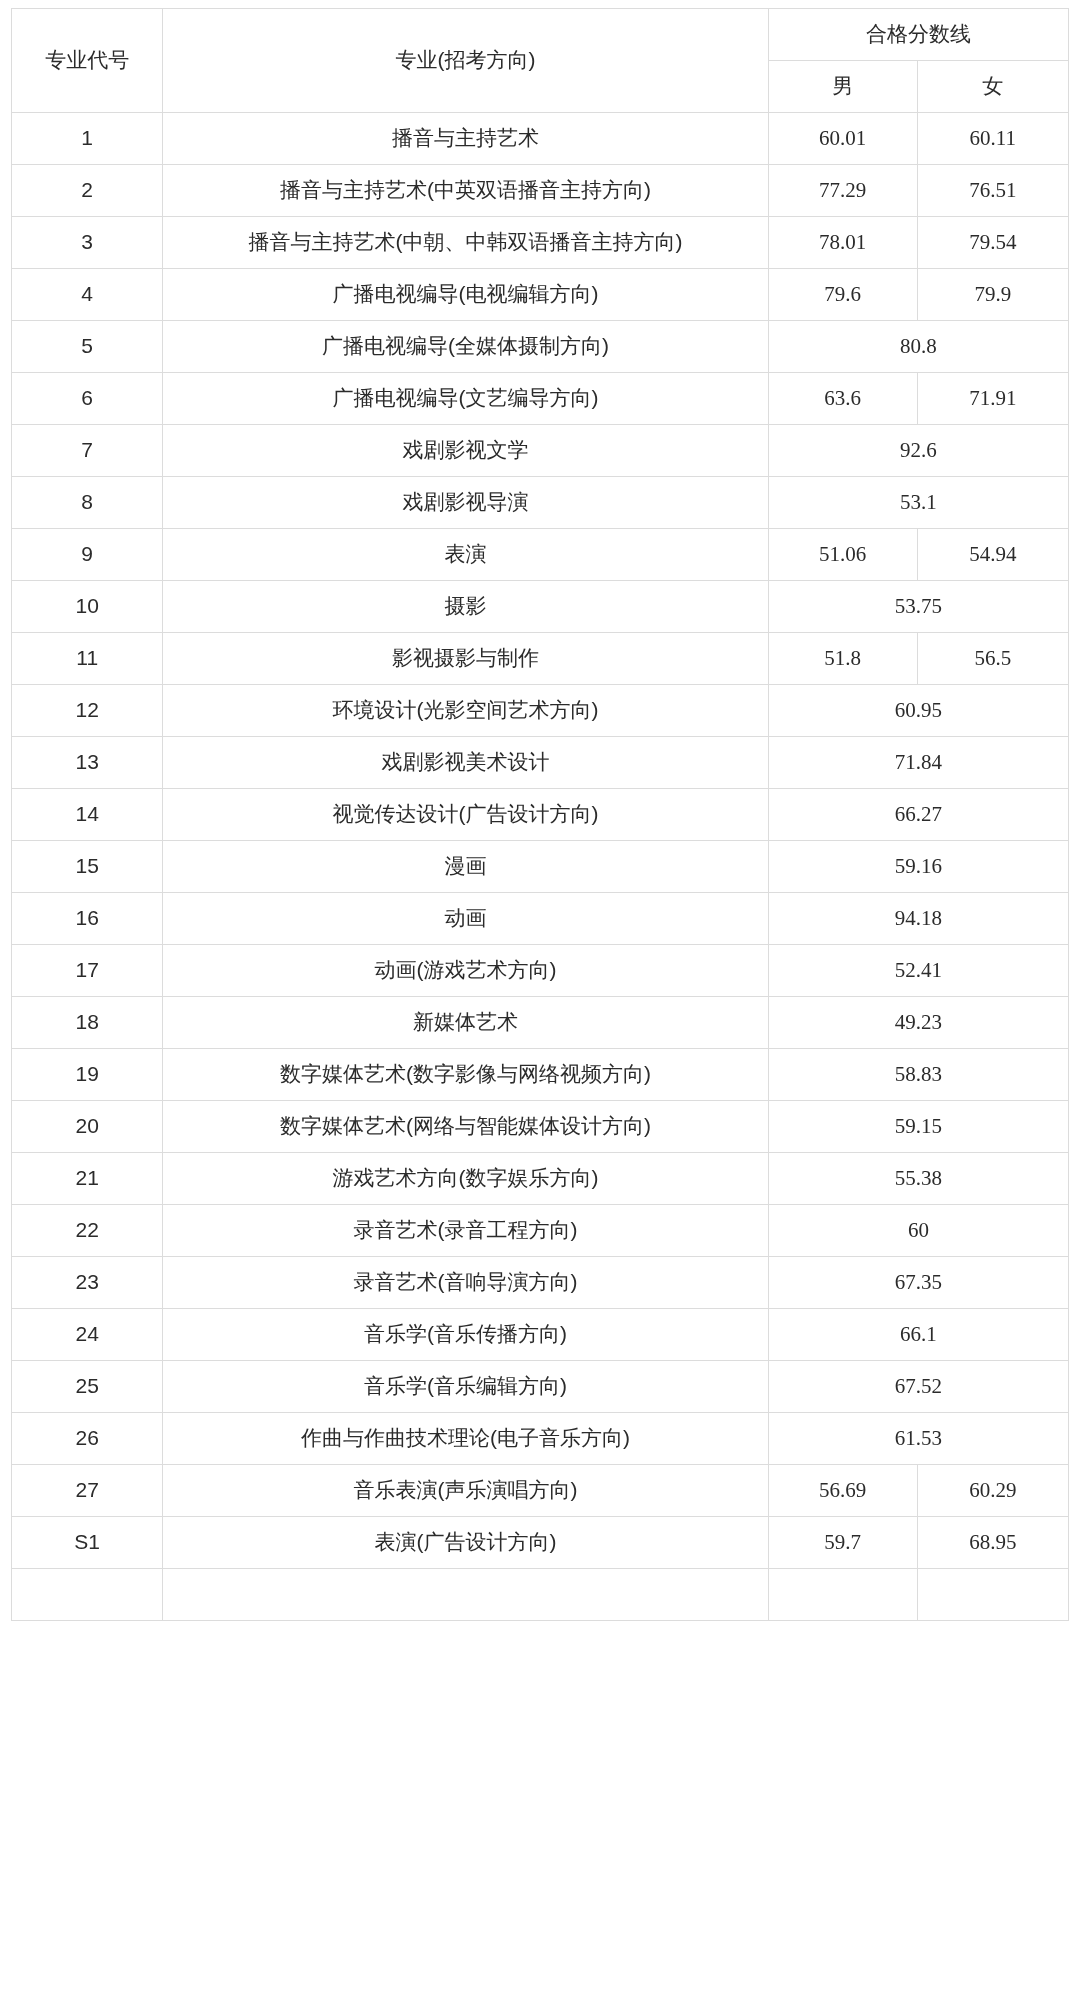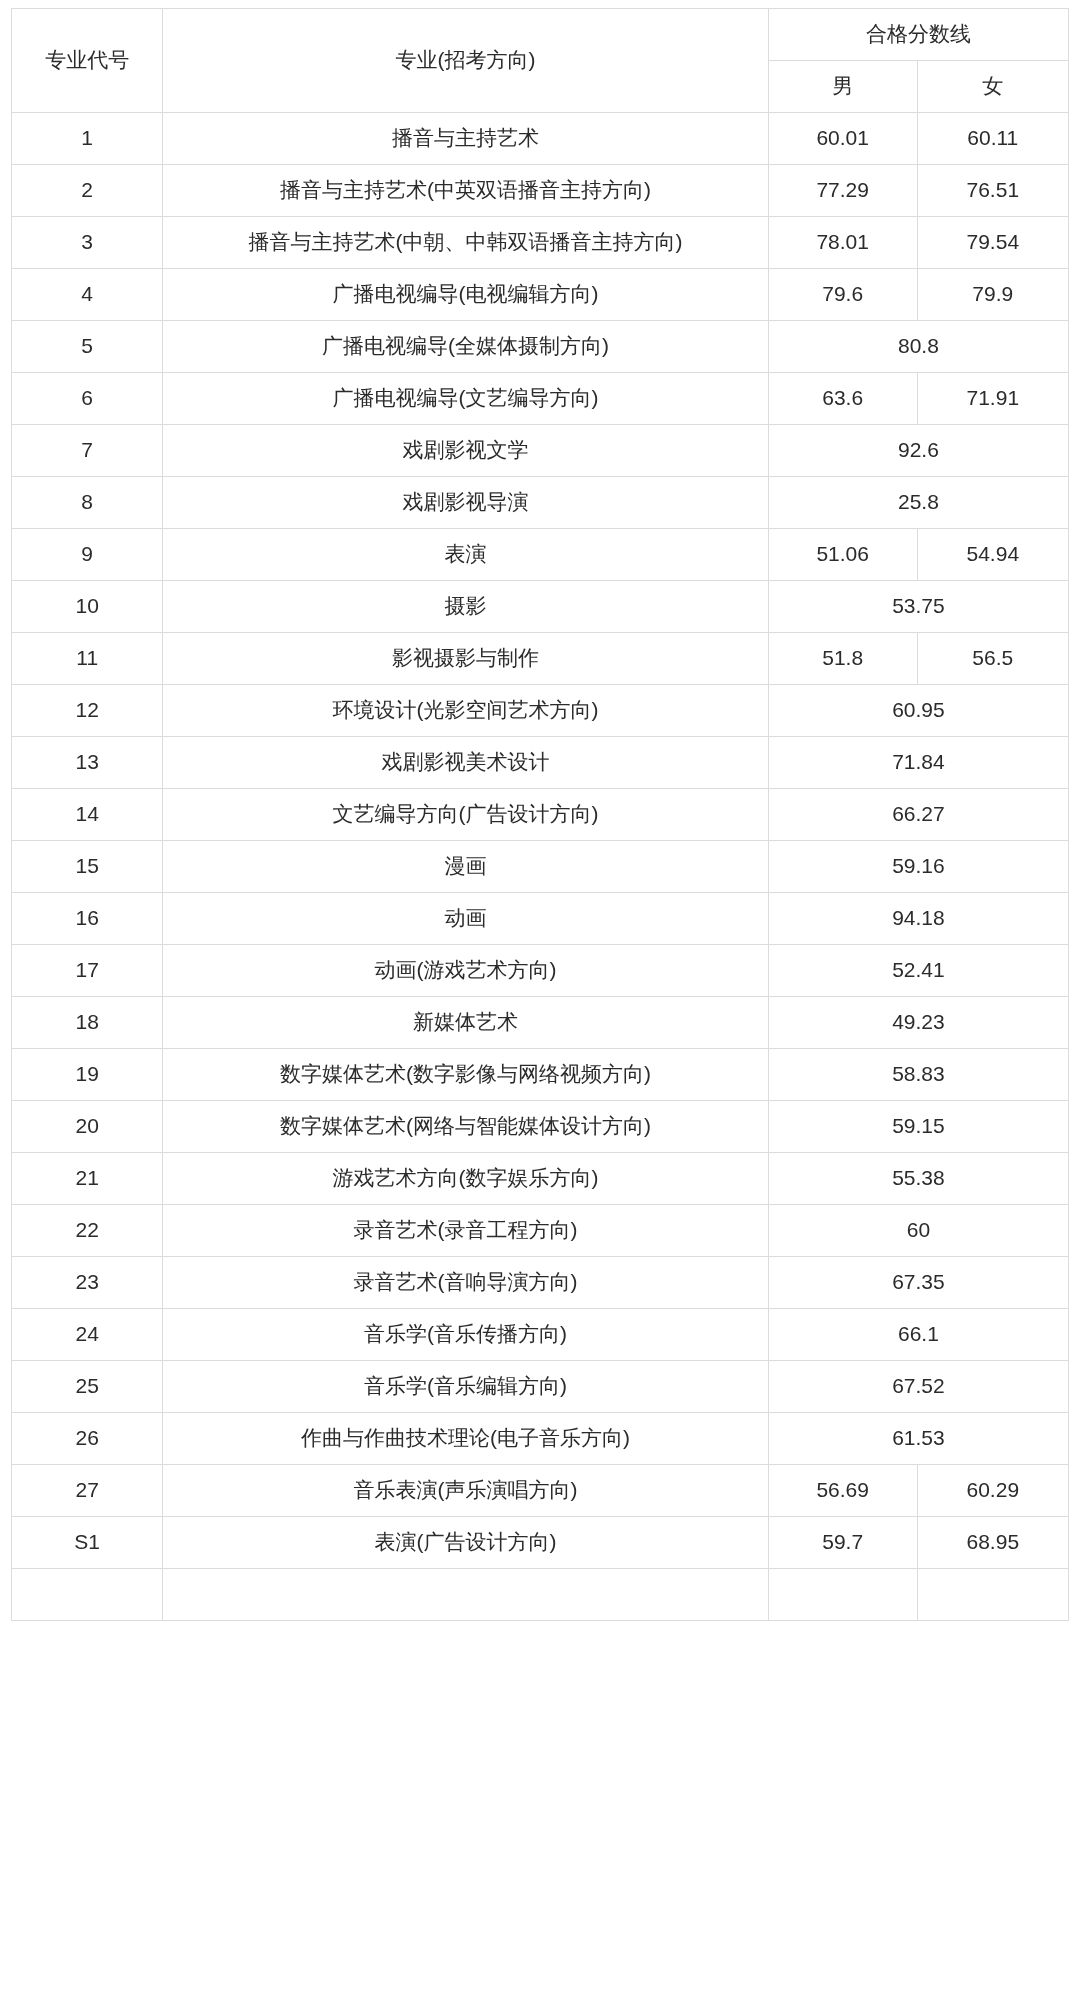--- a/index.html
+++ b/index.html
@@ -56,20 +56,21 @@
   }
   .code-cell {
     font-size: 21px;
   }
   .major-cell {
     font-size: 21px;
     padding: 4px 6px;
   }
   .score-cell {
     font-size: 21px;
+    font-family: Liberation Serif, serif;
   }
   .partial-row td {
     height: 18px;
     border-bottom: none;
   }
 </style>
 </head>
 <body>
 
 <div class="sheet">
@@ -128,21 +129,21 @@
           <td class="score-cell">71.91</td>
         </tr>
         <tr>
           <td class="code-cell">7</td>
           <td class="major-cell">戏剧影视文学</td>
           <td class="score-cell" colspan="2">92.6</td>
         </tr>
         <tr>
           <td class="code-cell">8</td>
           <td class="major-cell">戏剧影视导演</td>
-          <td class="score-cell" colspan="2">25.8</td>
+          <td class="score-cell" colspan="2">53.1</td>
         </tr>
         <tr>
           <td class="code-cell">9</td>
           <td class="major-cell">表演</td>
           <td class="score-cell">51.06</td>
           <td class="score-cell">54.94</td>
         </tr>
         <tr>
           <td class="code-cell">10</td>
           <td class="major-cell">摄影</td>
@@ -159,21 +160,21 @@
           <td class="major-cell">环境设计(光影空间艺术方向)</td>
           <td class="score-cell" colspan="2">60.95</td>
         </tr>
         <tr>
           <td class="code-cell">13</td>
           <td class="major-cell">戏剧影视美术设计</td>
           <td class="score-cell" colspan="2">71.84</td>
         </tr>
         <tr>
           <td class="code-cell">14</td>
-          <td class="major-cell">文艺编导方向(广告设计方向)</td>
+          <td class="major-cell">视觉传达设计(广告设计方向)</td>
           <td class="score-cell" colspan="2">66.27</td>
         </tr>
         <tr>
           <td class="code-cell">15</td>
           <td class="major-cell">漫画</td>
           <td class="score-cell" colspan="2">59.16</td>
         </tr>
         <tr>
           <td class="code-cell">16</td>
           <td class="major-cell">动画</td>

